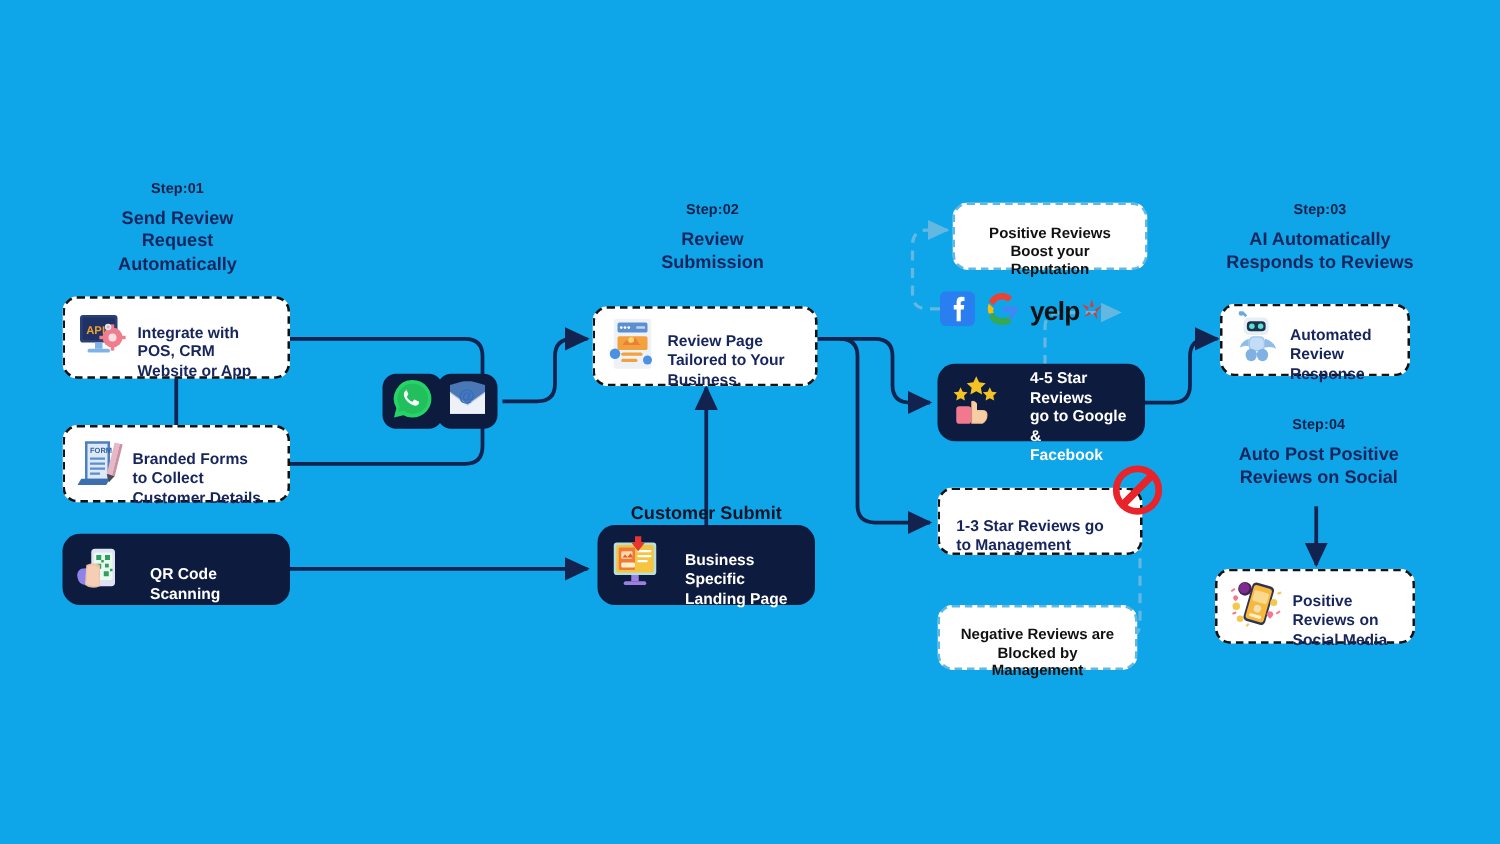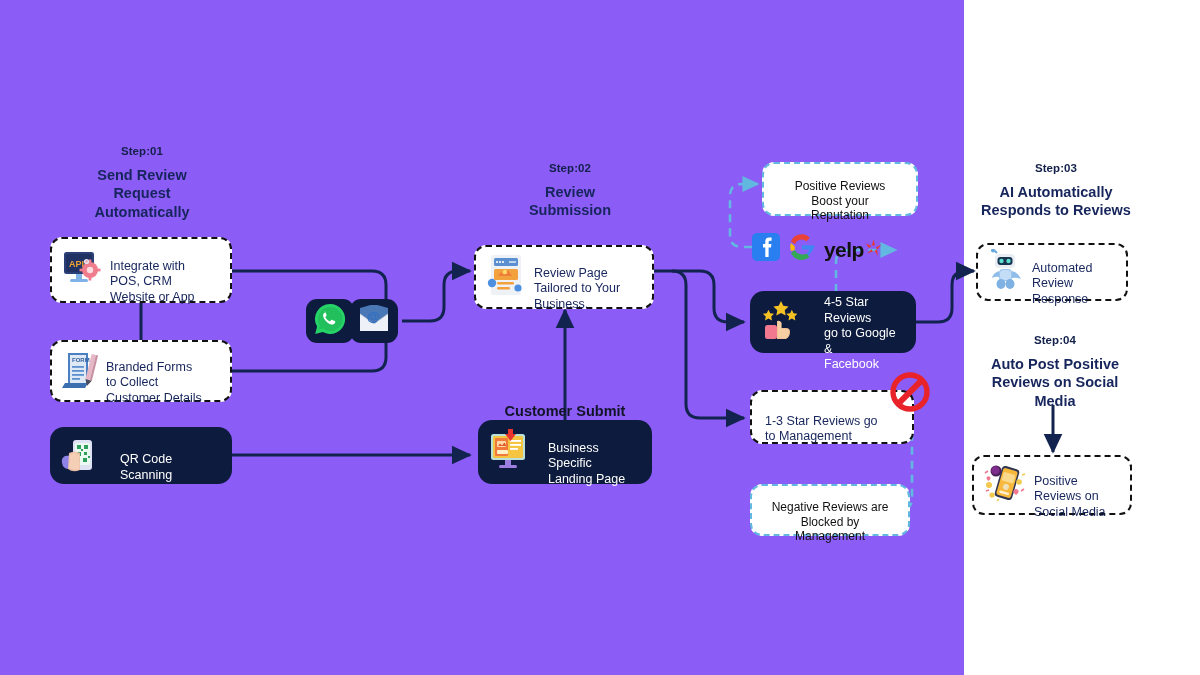--- a/index.html
+++ b/index.html
@@ -2,21 +2,21 @@
 <html><head>
 <meta charset="utf-8">
 <style>
   * { box-sizing: border-box; margin: 0; padding: 0; }
   html, body {
     width: 1200px; height: 675px;
     background: #ffffff;
     font-family: "Liberation Sans", sans-serif;
     overflow: hidden;
   }
-  #stage { position: relative; width: 964px; height: 675px; background:#8b5cf6; }
+  #stage { position: relative; width: 1200px; height: 675px; background:#0ea5e9; }
 
   
   #wires { position:absolute; left:0; top:0; width:1200px; height:675px; z-index:1; }
 
   
   .step-group { position:absolute; z-index:3; text-align:center; }
   .step-num {
     font-size:11.5px; font-weight:bold; color:#12204a;
     letter-spacing:.1px; line-height:1.3;
   }
@@ -24,21 +24,21 @@
     font-size:14.5px; font-weight:bold; color:#16255c;
     line-height:1.28; margin-top:7px;
   }
 
   
   .node {
     position:absolute; z-index:3; display:flex; align-items:center;
     border-radius:12px; padding:6px 9px;
   }
   .node .label {
-    font-size:12.5px; font-weight:normal; line-height:1.24;
+    font-size:12.5px; font-weight:bold; line-height:1.24;
     color:#16255c; letter-spacing:0px;margin-top:24px;
   }
   .node .ico { flex:0 0 auto; margin-right:7px; display:block; }
 
   .node.dashed-dark {
     border:2.6px dashed #111111;
     background:#ffffff;
   }
   .node.dashed-light {
     border:2.4px dashed #62b8e0;
@@ -148,21 +148,20 @@
       <div>AI Automatically</div>
       <div>Responds to Reviews</div>
     </div>
   </div>
 
   <div class="step-group" style="left:962px; top:333px; width:186px;">
     <div class="step-num">Step:04</div>
     <div class="step-title">
       <div>Auto Post Positive</div>
       <div>Reviews on Social</div>
-      <div>Media</div>
     </div>
   </div>
 
   <div class="node dashed-dark" style="left:50px; top:237px; width:182px; height:66px;">
     <span class="ico">
       <svg width="42" height="40" viewBox="0 0 42 40">
         <rect x="3" y="4" width="30" height="22" rx="2.5" fill="#2b3f77"></rect>
         <rect x="5" y="6" width="26" height="18" rx="1.5" fill="#1f3263"></rect>
         <text x="8" y="19" font-family="Liberation Sans, sans-serif" font-size="9" font-weight="bold" fill="#f0a030">API</text>
         <rect x="15" y="26" width="6" height="5" fill="#7fb3e8"></rect>

